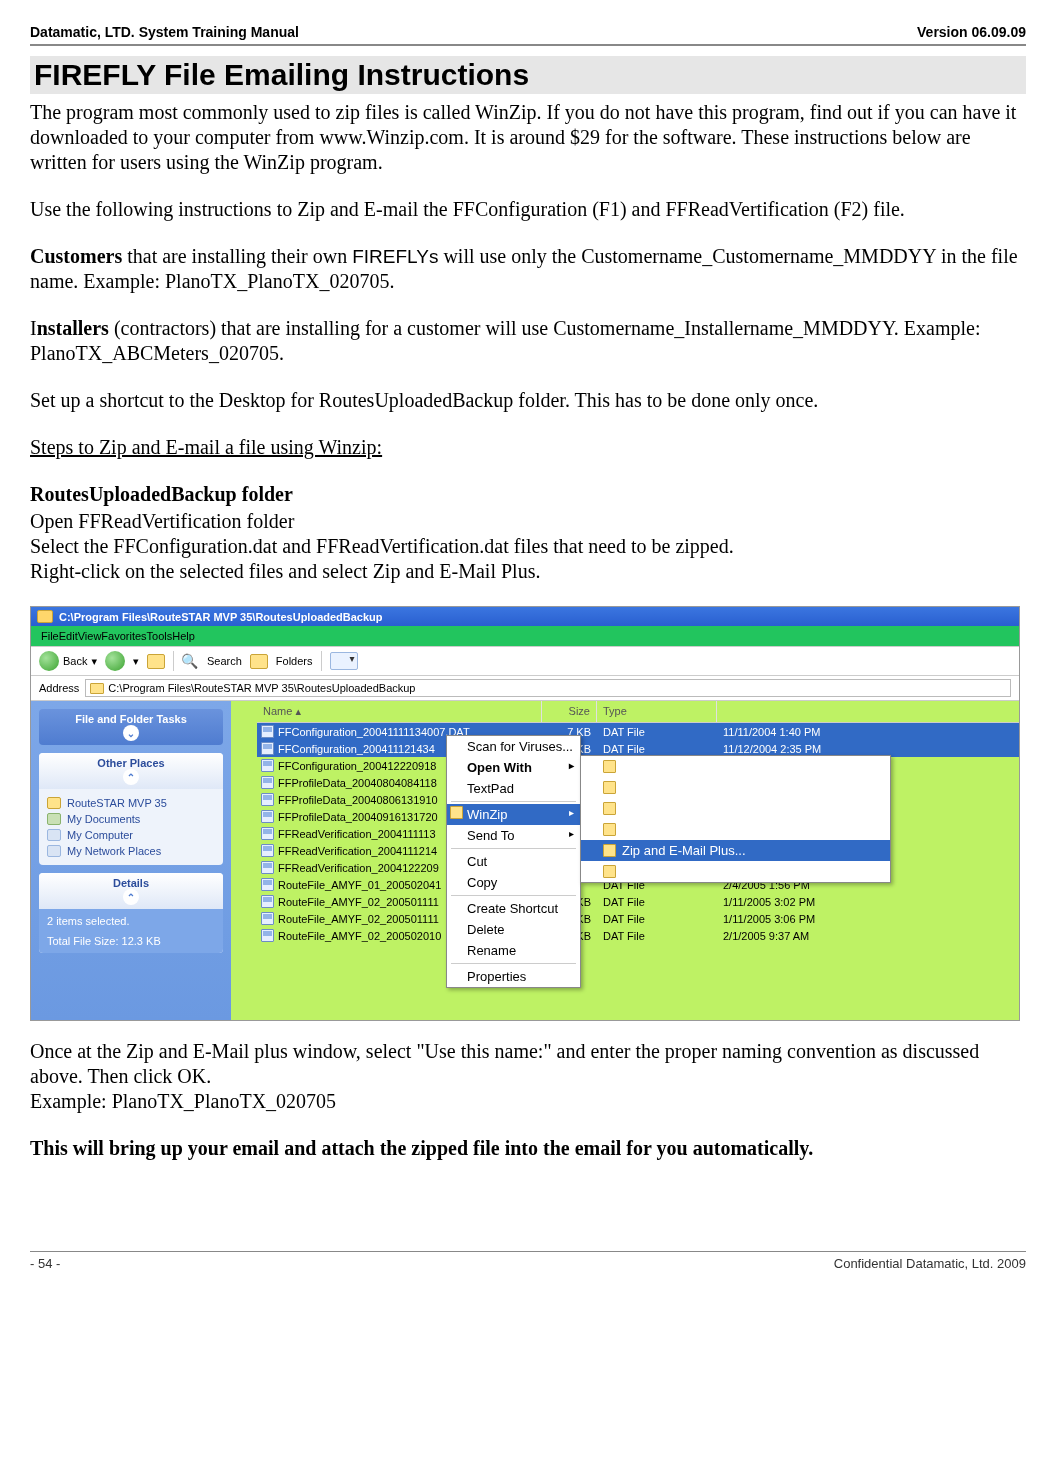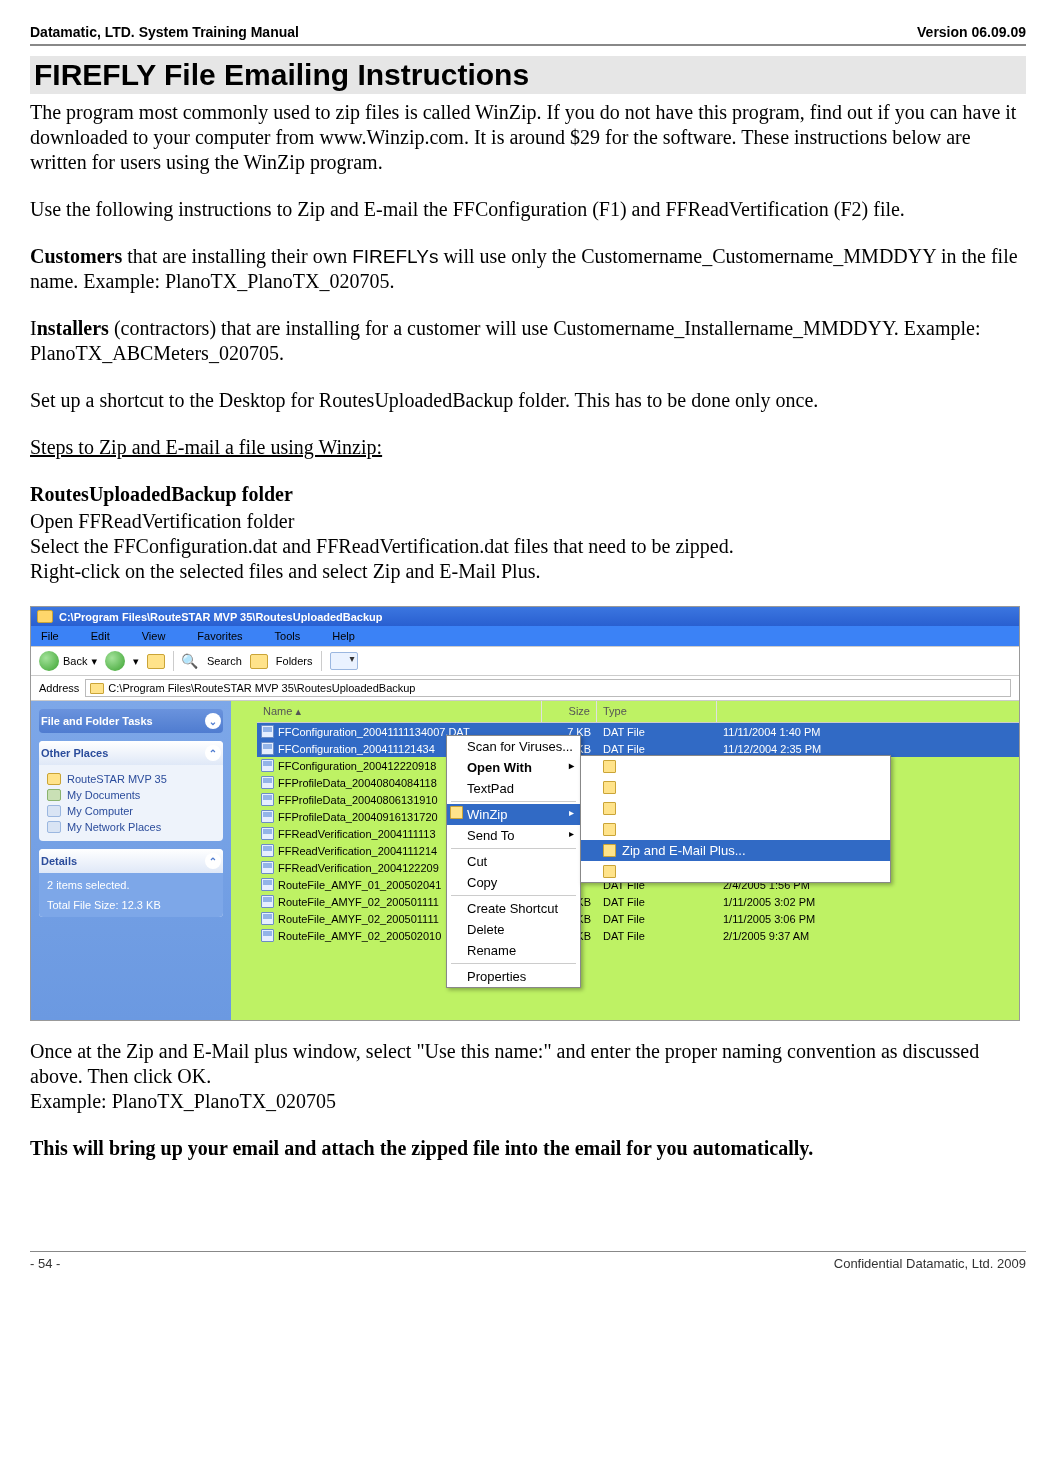--- a/index.html
+++ b/index.html
@@ -54,37 +54,37 @@
   .win-titlebar {
     display: flex;
     align-items: center;
     gap: 6px;
     background: linear-gradient(to bottom, #3b76e0, #295fd0);
     color: #fff;
     font-weight: bold;
     padding: 3px 6px;
   }
   .folder-ico { width: 16px; height: 13px; background: #ffd76b; border: 1px solid #caa437; border-radius: 2px; }
-  .win-menubar { display: flex; gap: 32px; padding: 4px 10px; background: #3b82f6; border-bottom: 1px solid #ccc; text-align: center; }
+  .win-menubar { display: flex; gap: 0; padding: 4px 10px; background: #22c55e; border-bottom: 1px solid #ccc; text-align: center; }
   .win-toolbar { display: flex; align-items: center; gap: 8px; padding: 4px 8px; background: #fff; border-bottom: 1px solid #ccc; }
   .tb-back { display: flex; align-items: center; gap: 4px; }
   .circ { width: 20px; height: 20px; border-radius: 50%; display: inline-block; }
   .circ-green { background: radial-gradient(circle at 35% 35%, #a3e29a, #3aa22f); }
   .fold-btn { width: 18px; height: 15px; background: #ffe38a; border: 1px solid #caa437; border-radius: 2px; }
   .mag { color: #999; font-size: 14px; }
   .sep { width: 1px; height: 20px; background: #ccc; }
   .views { width: 28px; height: 18px; border: 1px solid #9bb7e0; background: #eaf2ff; border-radius: 2px; position: relative; }
   .views::after { content: "▾"; position: absolute; right: 2px; top: 0; font-size: 10px; color: #333; }
   .win-addr { display: flex; align-items: center; gap: 6px; padding: 3px 8px; background: #fff; border-bottom: 1px solid #ccc; }
   .addr-input { flex: 1; border: 1px solid #bbb; background: #fff; padding: 2px 4px; display: flex; align-items: center; gap: 4px; }
   .mini-fold { width: 14px; height: 11px; background: #ffe38a; border: 1px solid #caa437; border-radius: 1px; }
   .win-body { display: flex; flex: 1; overflow: hidden; }
   .side-pane { width: 200px; background: linear-gradient(to bottom, #7da7e8, #6b99e1); padding: 8px; display: flex; flex-direction: column; gap: 8px; }
   .task-box { background: #eef3fb; border-radius: 4px; overflow: hidden; }
-  .task-head { display: flex; justify-content: space-between; align-items: center; padding: 4px 2px; font-weight: bold; color: #2b4c9b; background: linear-gradient(to bottom, #fff, #dfe8f7); }
+  .task-head { display: flex; justify-content: space-between; align-items: center; padding: 4px 2px; font-weight: bold; color: #2b4c9b; background: linear-gradient(to bottom, #fff, #dfe8f7); flex-direction: column; }
   .task-head.blue { background: linear-gradient(to bottom, #6a93dd, #4f7cd0); color: #fff; }
   .chev { width: 16px; height: 16px; border-radius: 50%; background: #fff; display: flex; align-items: center; justify-content: center; font-size: 10px; color: #4f7cd0; }
   .task-body { padding: 6px 8px; font-size: 11px; color: #2b4c9b; }
   .task-body .item { display: flex; align-items: center; gap: 6px; padding: 2px 0; }
   .ico-sm { width: 14px; height: 12px; border-radius: 2px; flex-shrink: 0; }
   .ico-fold { background: #ffe38a; border: 1px solid #caa437; }
   .ico-docs { background: #c9e0b5; border: 1px solid #8ab36e; }
   .ico-comp { background: #d9e4f4; border: 1px solid #9bb7e0; }
   .ico-net { background: #d9e4f4; border: 1px solid #9bb7e0; }
   .file-pane { flex: 1; background: #bef264; overflow: hidden; position: relative; padding-left: 26px; }

